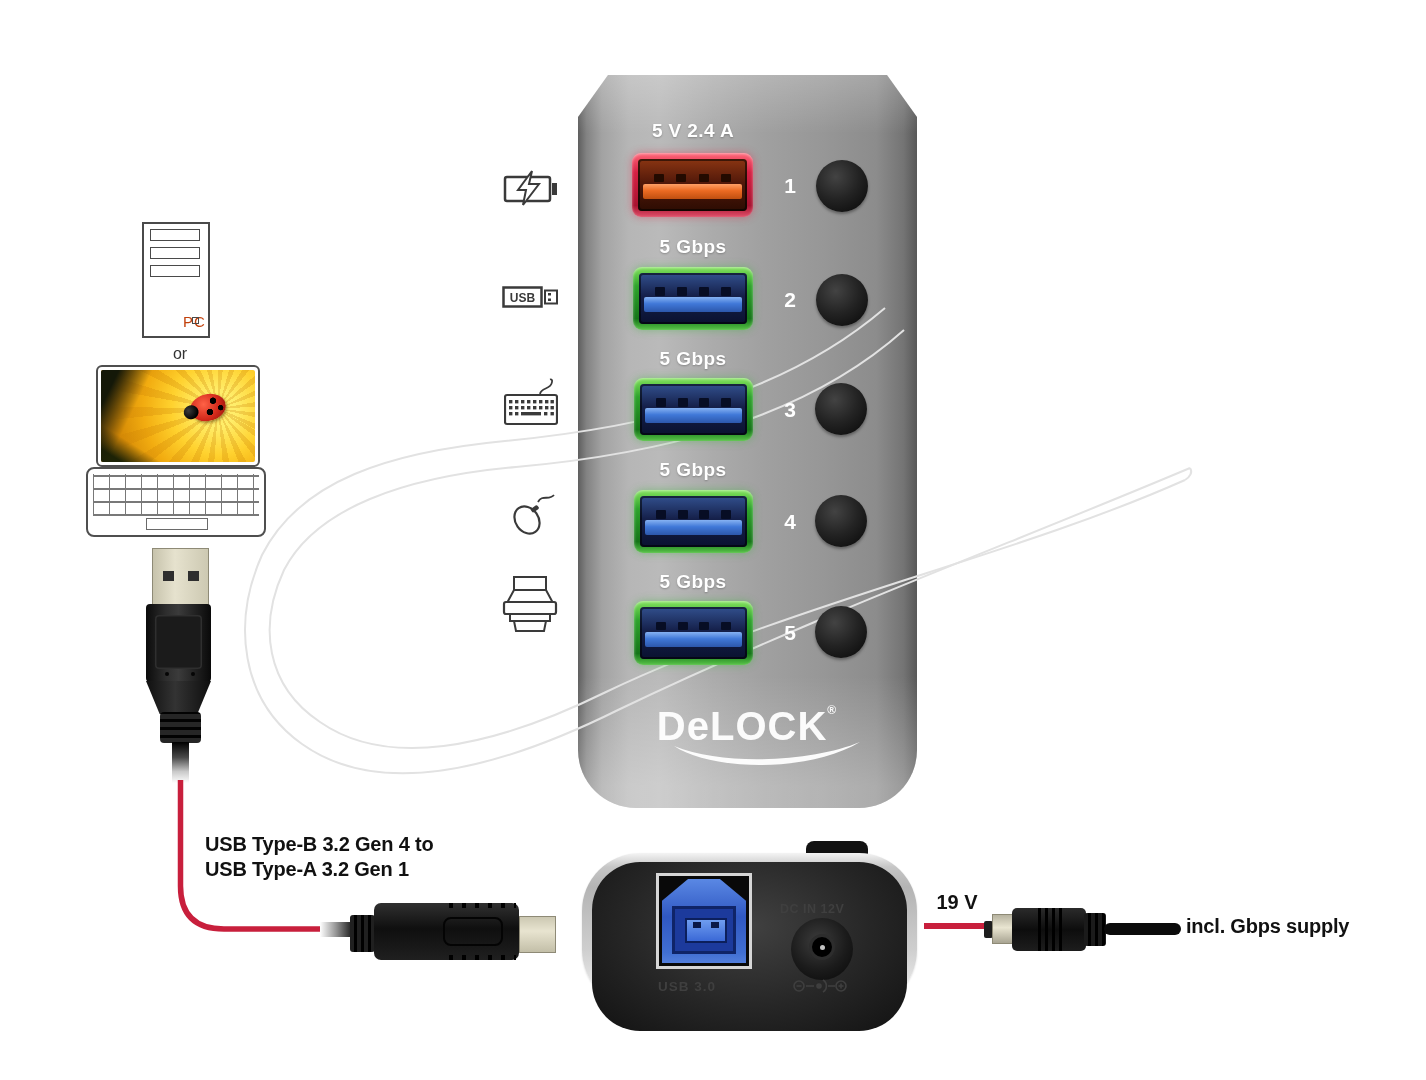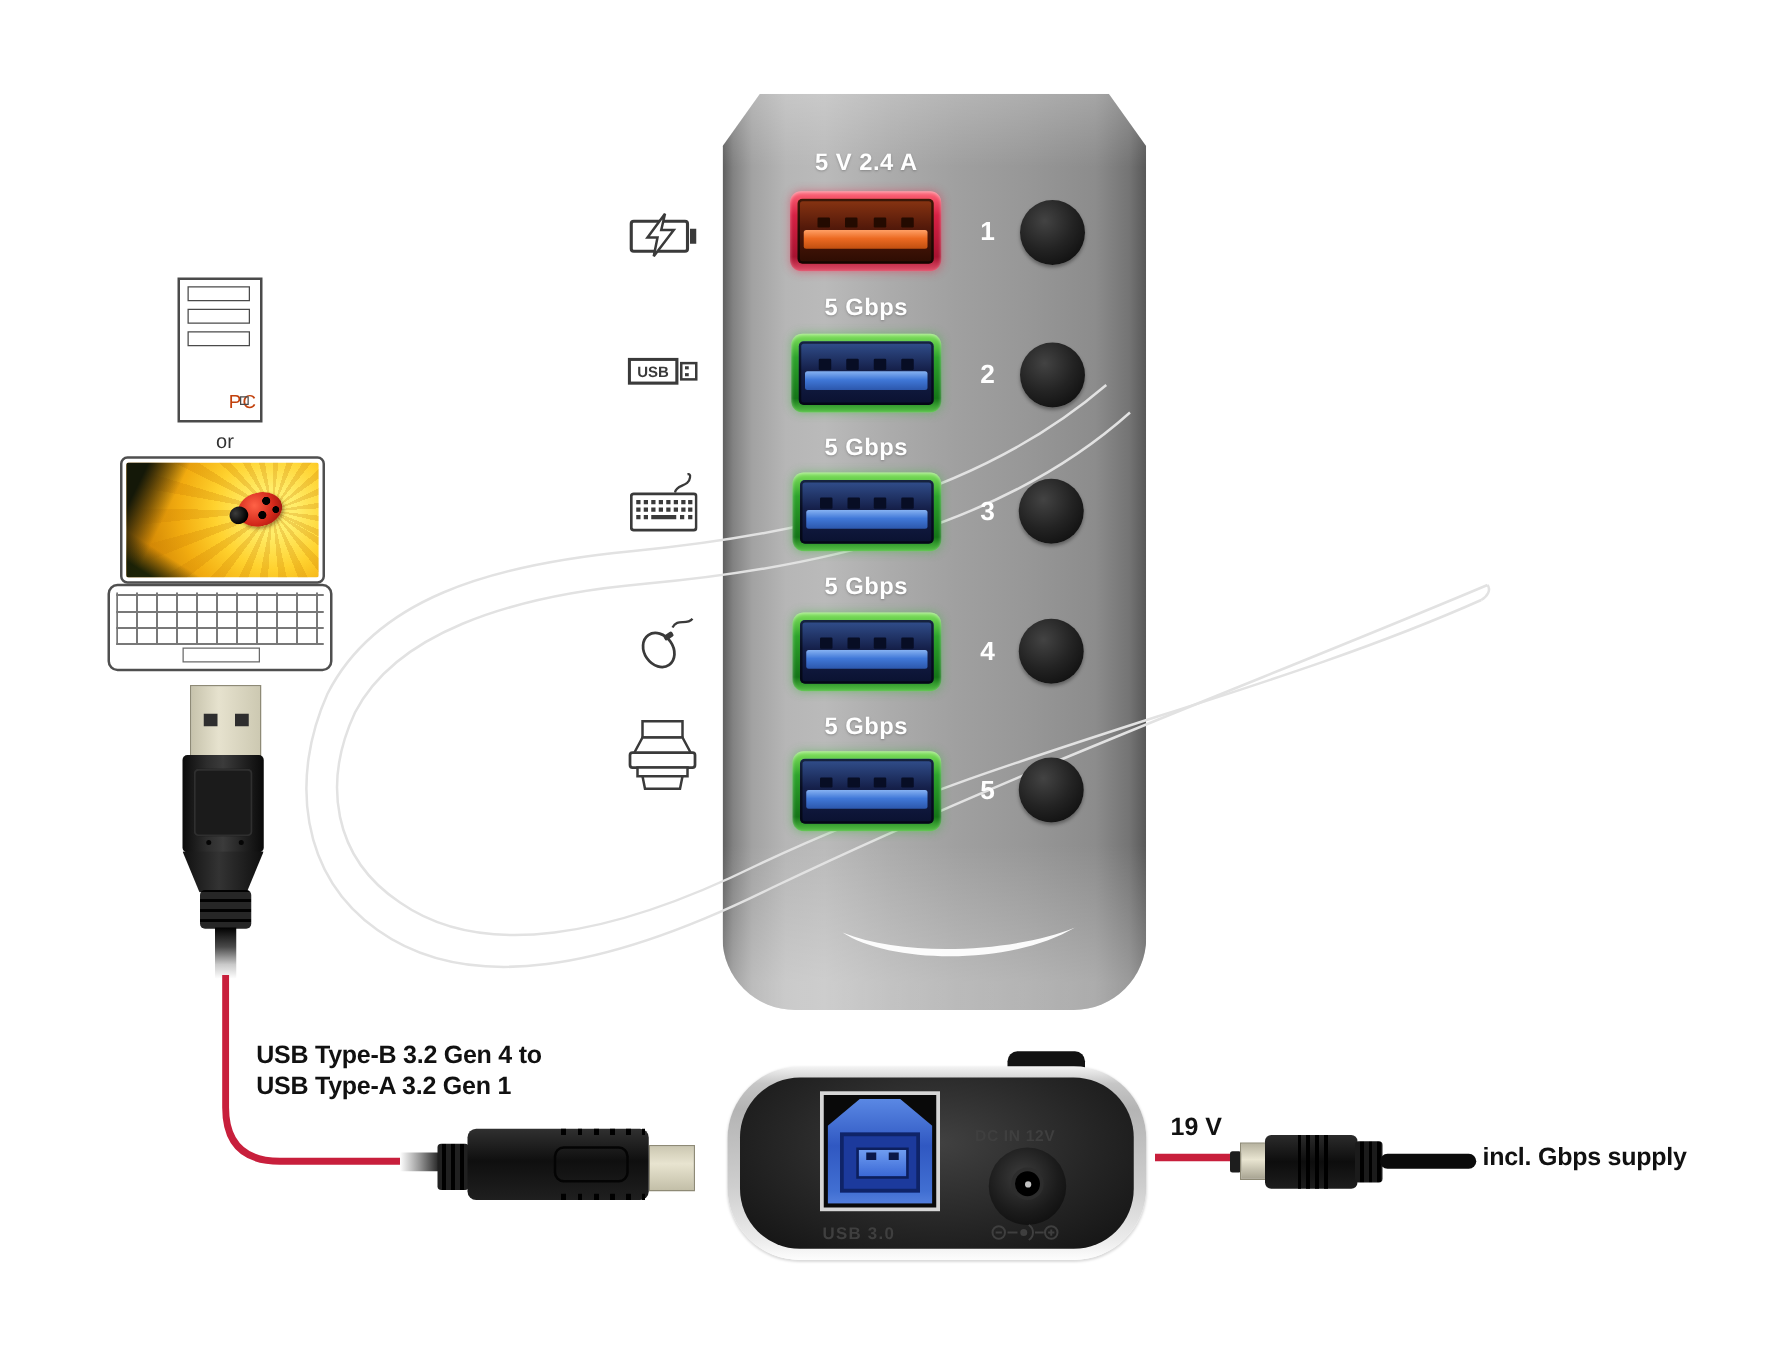--- a/index.html
+++ b/index.html
@@ -120,21 +120,21 @@
 
   
   #cable-label{left:205px;top:832px;z-index:3;font-size:20px;font-weight:700;color:#111;
                line-height:25px;letter-spacing:-.2px;}
 
   
   #bump{left:806px;top:841px;width:62px;height:18px;background:#121212;border-radius:8px 8px 3px 3px;z-index:2;}
   #back-unit{left:582px;top:853px;width:335px;height:155px;border-radius:58px;z-index:3;
     background:linear-gradient(180deg,#f4f4f4,#c6c6c6 9%,#b4b4b4 22%,#cecece 62%,#ececec 90%,#fdfdfd);
     box-shadow:0 1px 2px rgba(0,0,0,.15);}
-  #back-face{position:absolute;left:10px;top:9px;width:315px;height:137px;border-radius:48px;
+  #back-face{position:absolute;left:10px;top:9px;width:315px;height:169px;border-radius:48px;
     background:radial-gradient(ellipse at 50% 38%, #414141, #262626 55%, #141414 95%);}
   #bport-frame{position:absolute;left:64px;top:11px;width:96px;height:96px;background:#090909;
     border:3px solid #d6d6d6;box-sizing:border-box;}
   #bplug{position:absolute;left:3px;top:3px;width:84px;height:84px;
     clip-path:polygon(31% 0,69% 0,100% 26%,100% 100%,0 100%,0 26%);
     background:linear-gradient(180deg,#5a88e4,#3058c2 45%,#416fd2 88%,#527edc);}
   #bplug-inner{position:absolute;left:10px;top:27px;width:64px;height:48px;border:3px solid #0f2468;
     background:#1c3a9c;box-sizing:border-box;}
   #bplug-core{position:absolute;left:10px;top:9px;width:42px;height:25px;border:2px solid #0c1f5c;
     background:linear-gradient(180deg,#6f9df0,#3a68d6);box-sizing:border-box;}
@@ -247,20 +247,23 @@
           <i></i>
           <i></i>
           <i></i>
         </div>
       <div class="tongue"></div>
     </div>
   </div>
   <div class="abs pnum" style="top:621px">5</div>
   <div class="abs knob" style="left:815px;top:606px"></div>
 
+  <div class="abs" id="logo">
+    <span>DeLOCK</span><sup>®</sup>
+  </div>
   <svg class="abs" id="logo-swoosh" width="218" height="26" viewBox="0 0 218 26">
     <path d="M28,4 C80,25 168,19 214,0 C162,31 66,29 28,4 Z" fill="rgba(255,255,255,.95)"></path>
   </svg>
 
   <svg class="abs dev-icon" style="left:503px;top:170px" width="56" height="36" viewBox="0 0 56 36">
     <rect x="2" y="7" width="45" height="24" rx="2" fill="#fff" stroke="#3a3a3a" stroke-width="2.5"></rect>
     <rect x="49" y="13" width="5" height="12" fill="#3a3a3a"></rect>
     <path d="M29,1 L15,20 H23 L20,35 L36,14 H26 Z" fill="#fff" stroke="#3a3a3a" stroke-width="2"></path>
   </svg>
   <svg class="abs dev-icon" style="left:502px;top:286px" width="57" height="22" viewBox="0 0 57 22">

